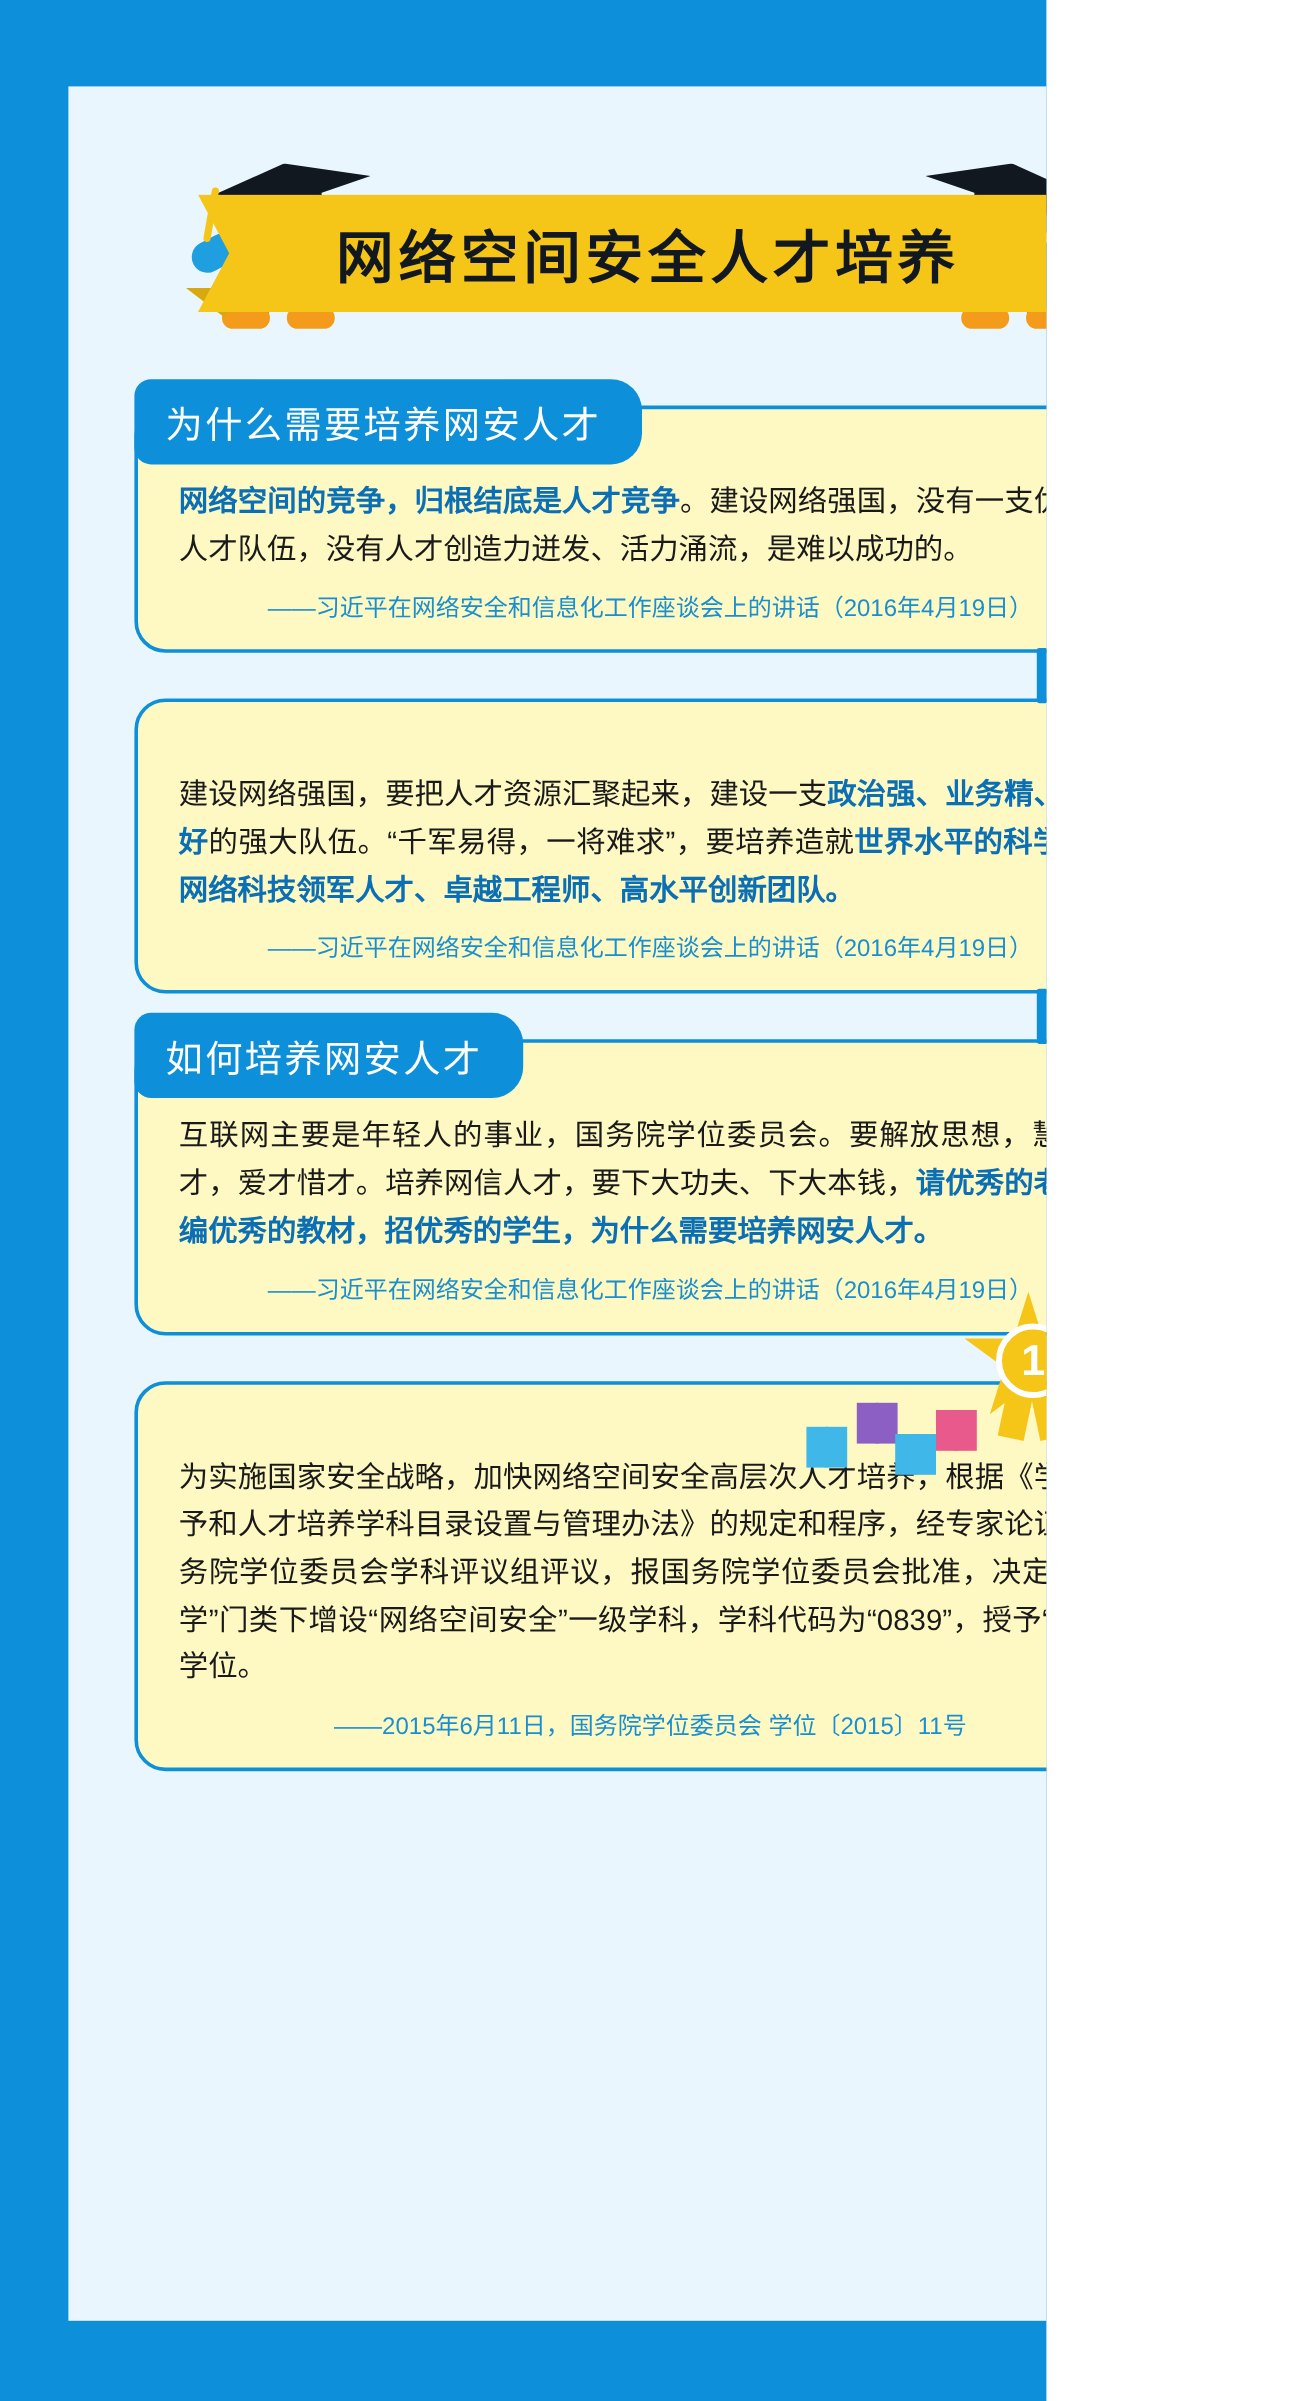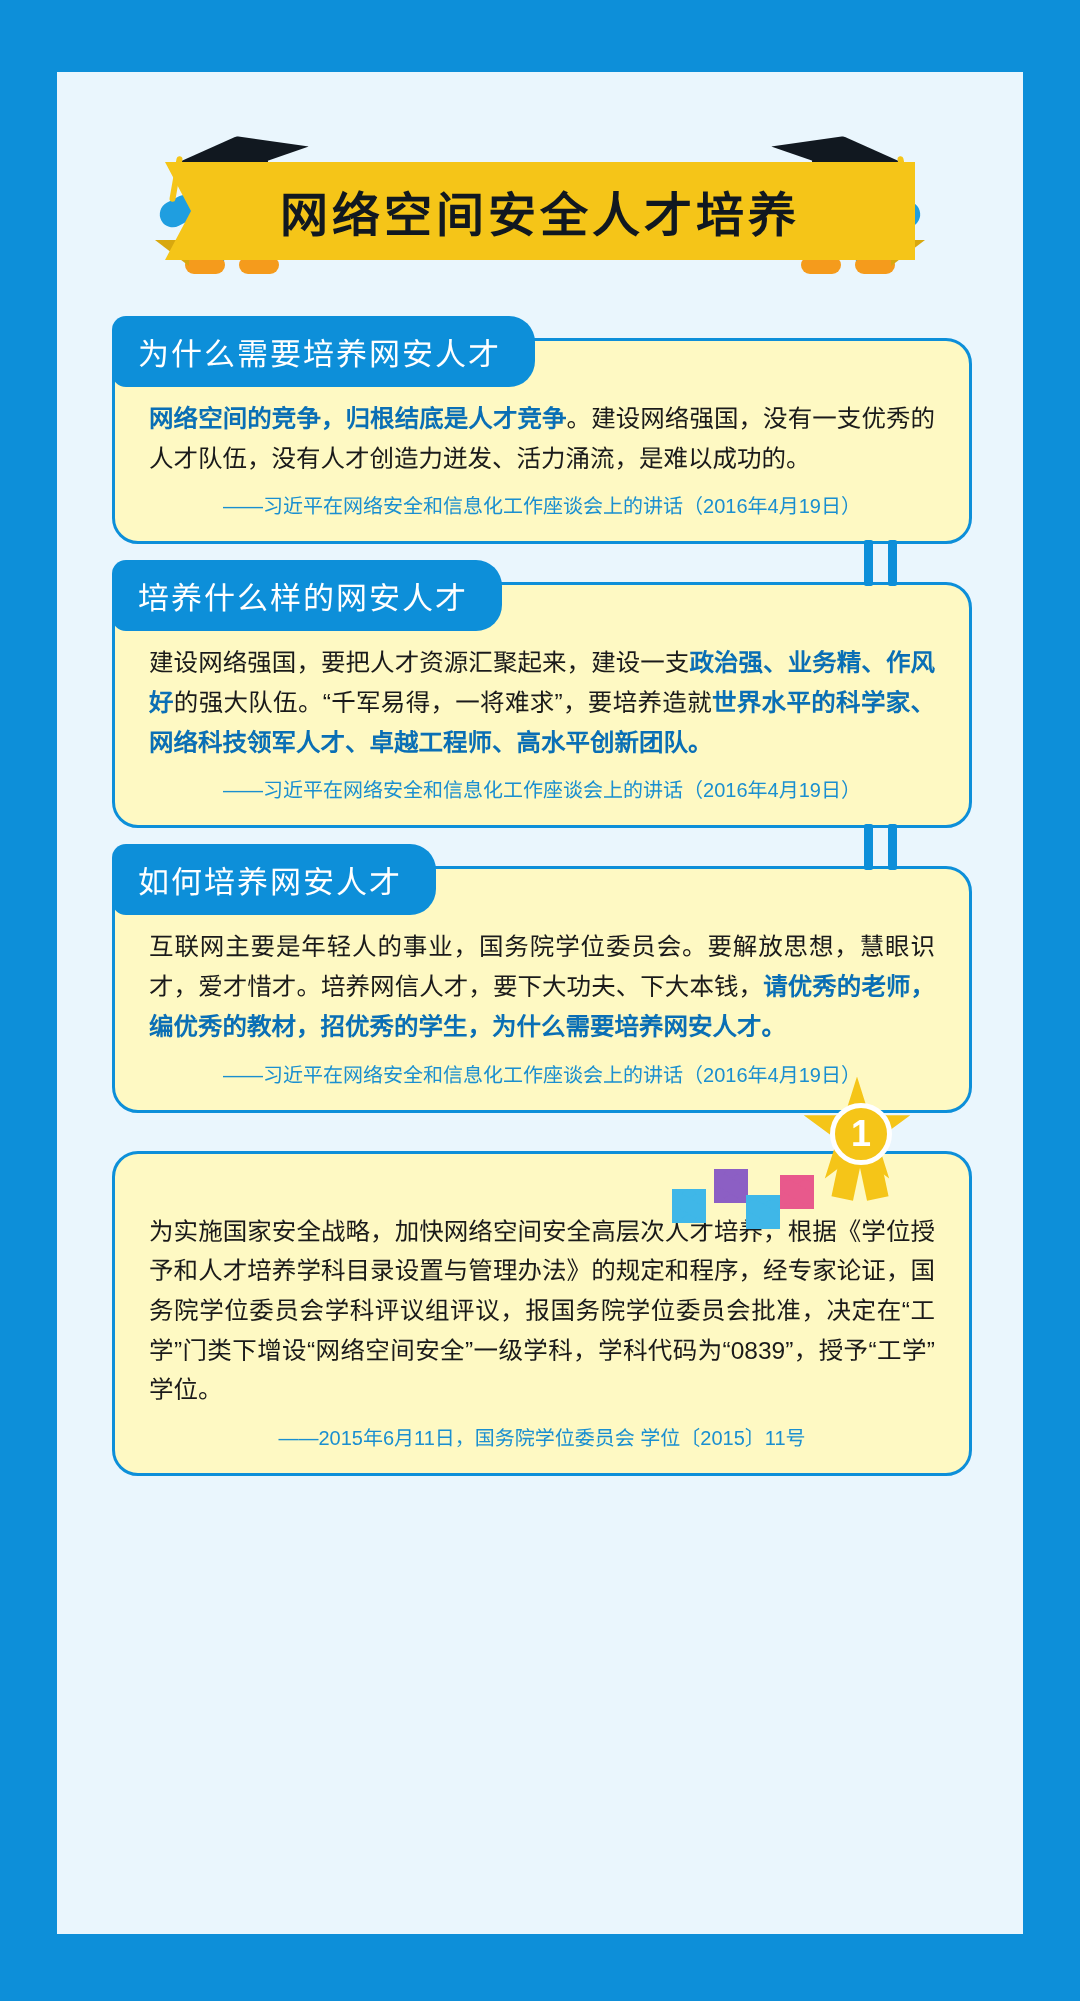--- a/index.html
+++ b/index.html
@@ -9,21 +9,21 @@
   }
   body {
     width: 1080px;
     height: 2001px;
     font-family: "Liberation Sans", "DejaVu Sans", sans-serif;
     -webkit-font-smoothing: antialiased;
   }
 
   .poster {
     position: relative;
-    width: 1080px;
+    width: 872px;
     height: 2001px;
     background: #0d8fd9;
     box-sizing: border-box;
     overflow: hidden;
     padding-left: 20px;
   }
 
   
   .inner-panel {
     position: absolute;
@@ -376,21 +376,20 @@
         </div>
         <div class="source">——习近平在网络安全和信息化工作座谈会上的讲话（2016年4月19日）</div>
       </div>
       <div class="connector">
           <span class="a"></span>
           <span class="b"></span>
         </div>
     </div>
 
     <div class="section">
-      <div class="section-header">培养什么样的网安人才</div>
       <div class="section-card">
         <div class="section-body">
           <span>建设网络强国，要把人才资源汇聚起来，建设一支</span><b>政治强、业务精、作风好</b><span>的强大队伍。“千军易得，一将难求”，要培养造就</span><b>世界水平的科学家、网络科技领军人才、卓越工程师、高水平创新团队。</b>
         </div>
         <div class="source">——习近平在网络安全和信息化工作座谈会上的讲话（2016年4月19日）</div>
       </div>
       <div class="connector">
           <span class="a"></span>
           <span class="b"></span>
         </div>

